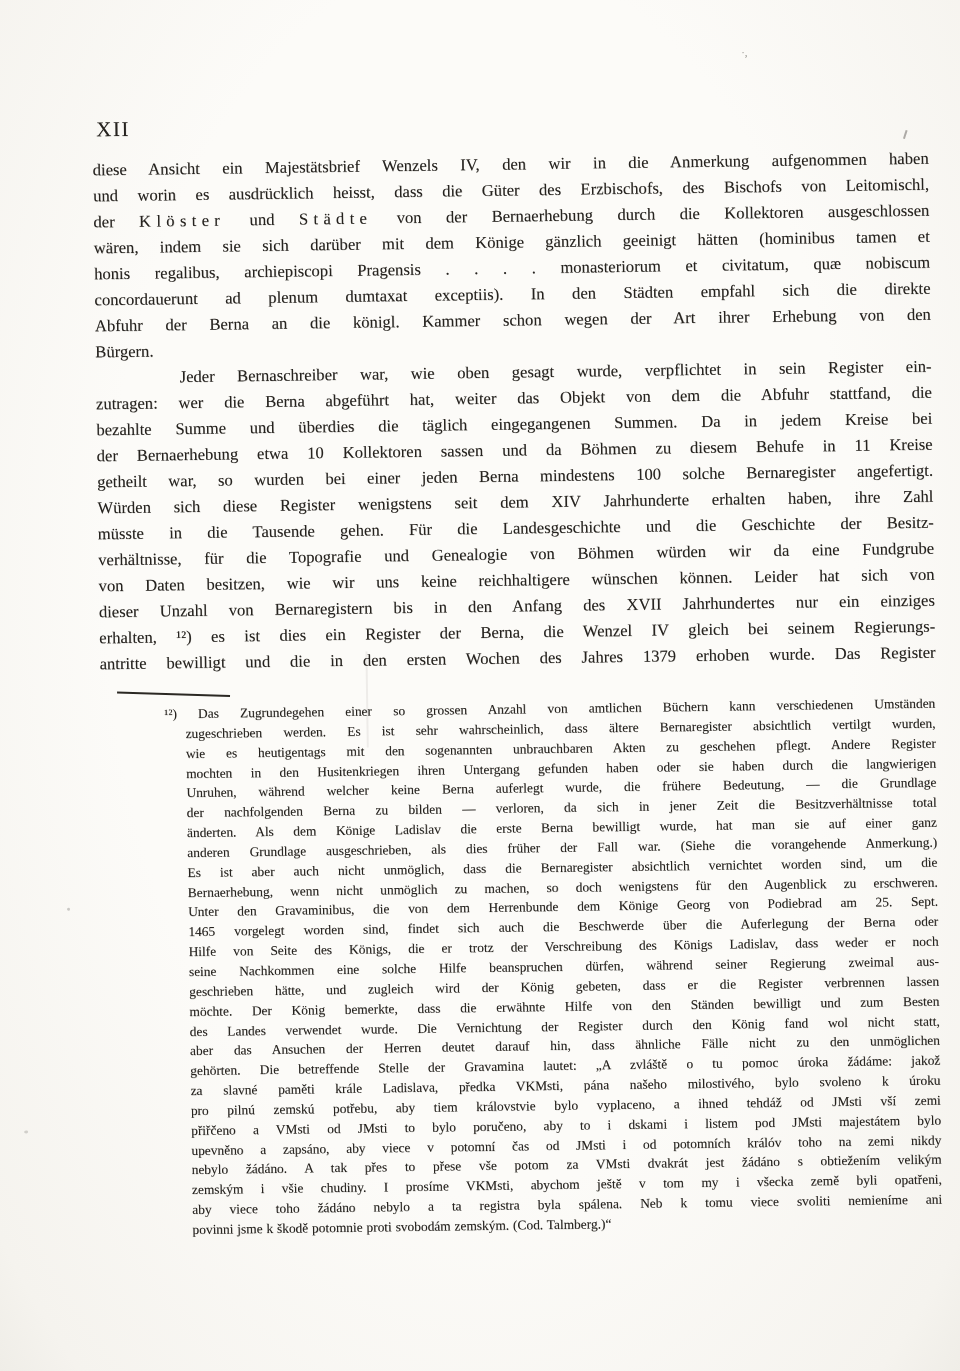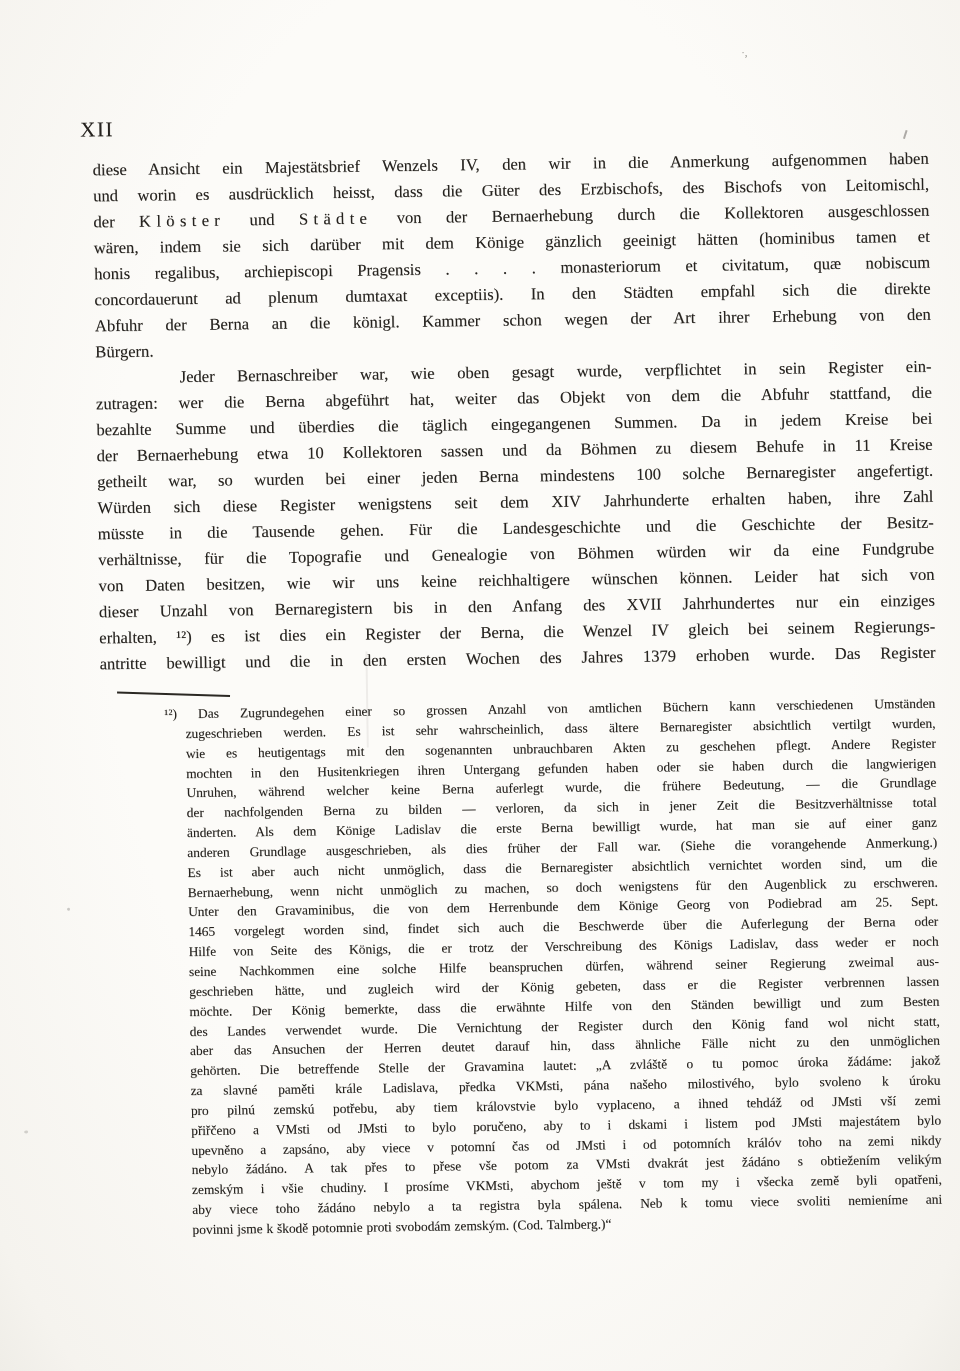--- a/index.html
+++ b/index.html
@@ -13,21 +13,21 @@
     color:#26231f;
   }
   .scan{
     position:absolute;left:0;top:0;width:960px;height:1371px;
     transform:rotate(-0.8deg);
     transform-origin:480px 690px;
   }
   .ink{ text-shadow:0.3px 0.3px 0.6px rgba(38,35,31,0.35); }
 
   .pagenum{
-    position:absolute;left:88px;top:112px;
+    position:absolute;left:104px;top:112px;
     font-size:21px;letter-spacing:1.5px;
   }
 
   .main{ position:absolute;left:100px;top:152px;width:836px; }
   .main .tline{
     font-size:16.6px;line-height:26px;height:26px;
     text-align:justify;text-align-last:justify;
     word-spacing:1px;
   }
   .footnote{ position:absolute;left:185px;top:700px;width:750px; }

